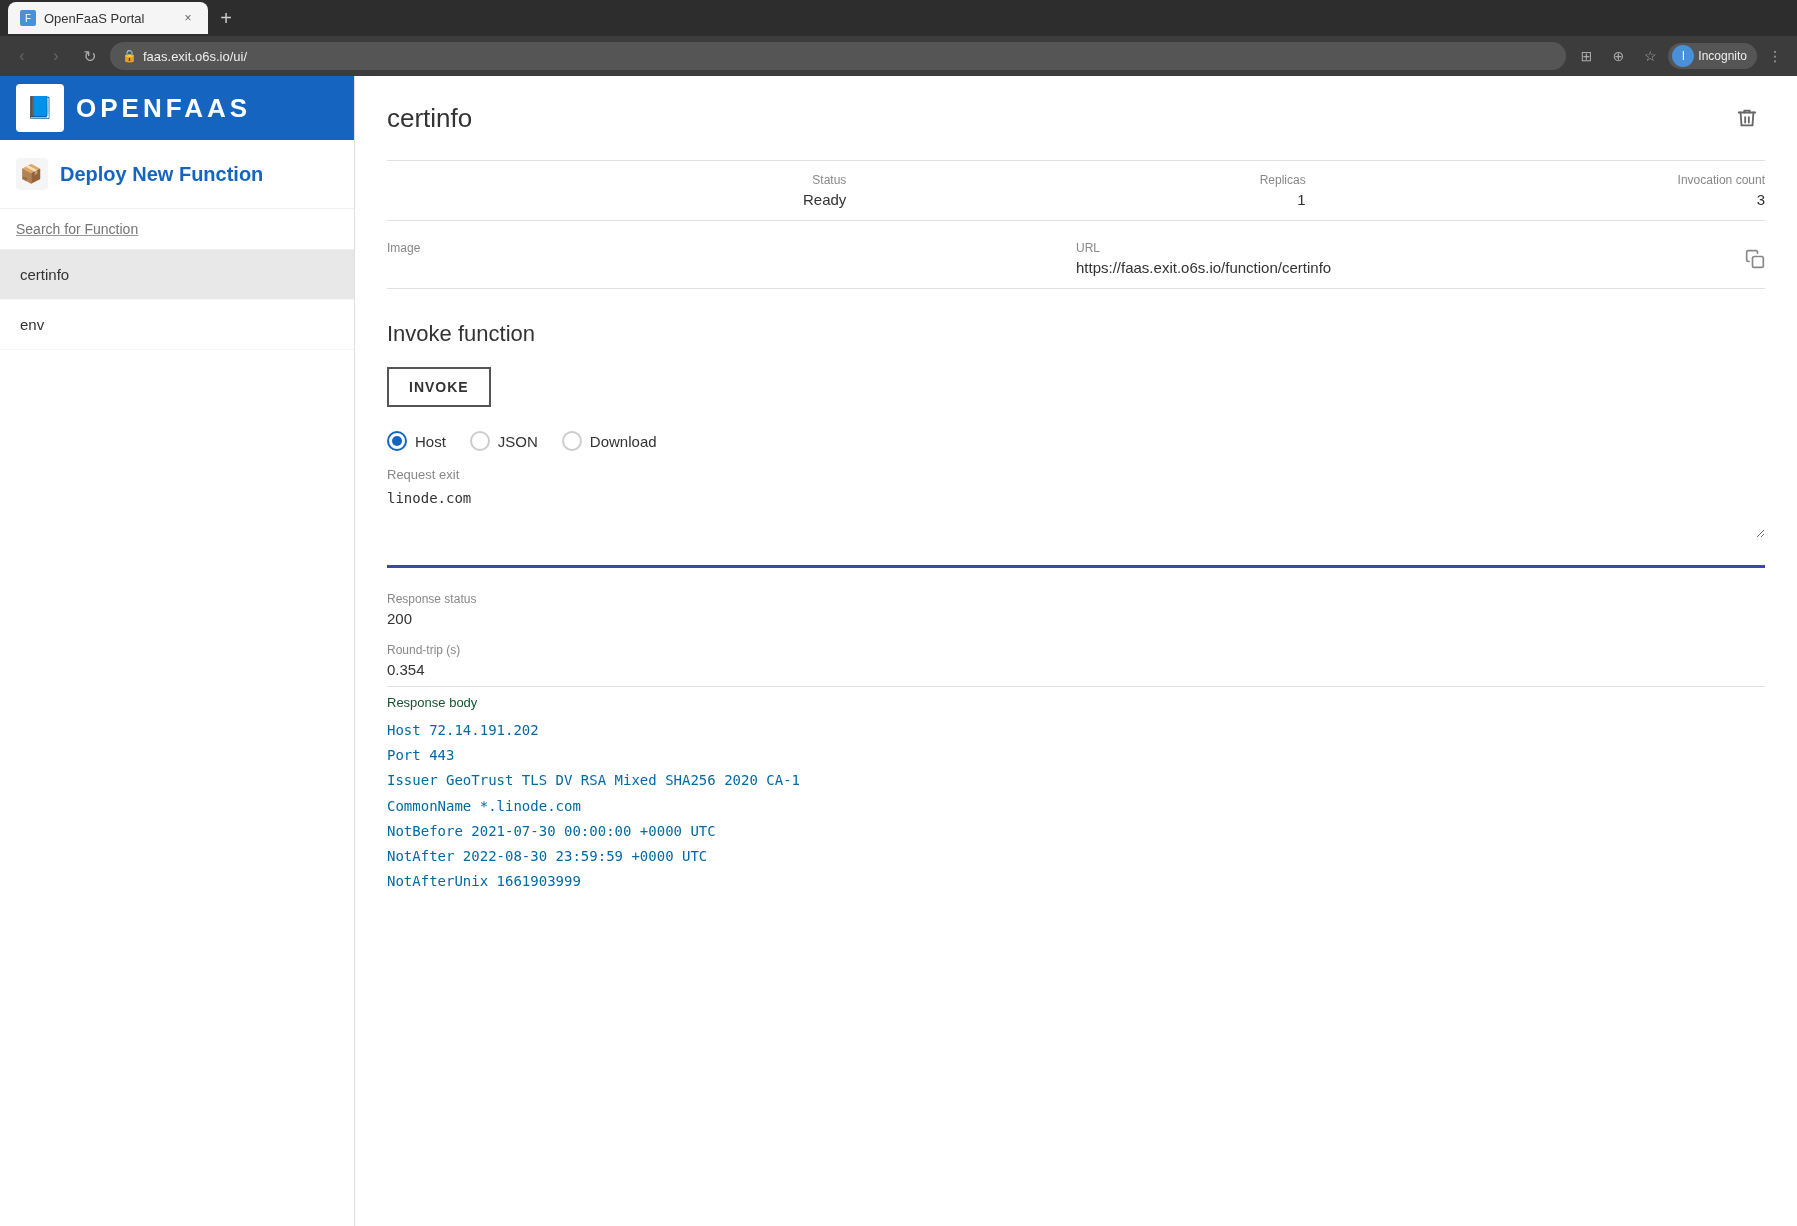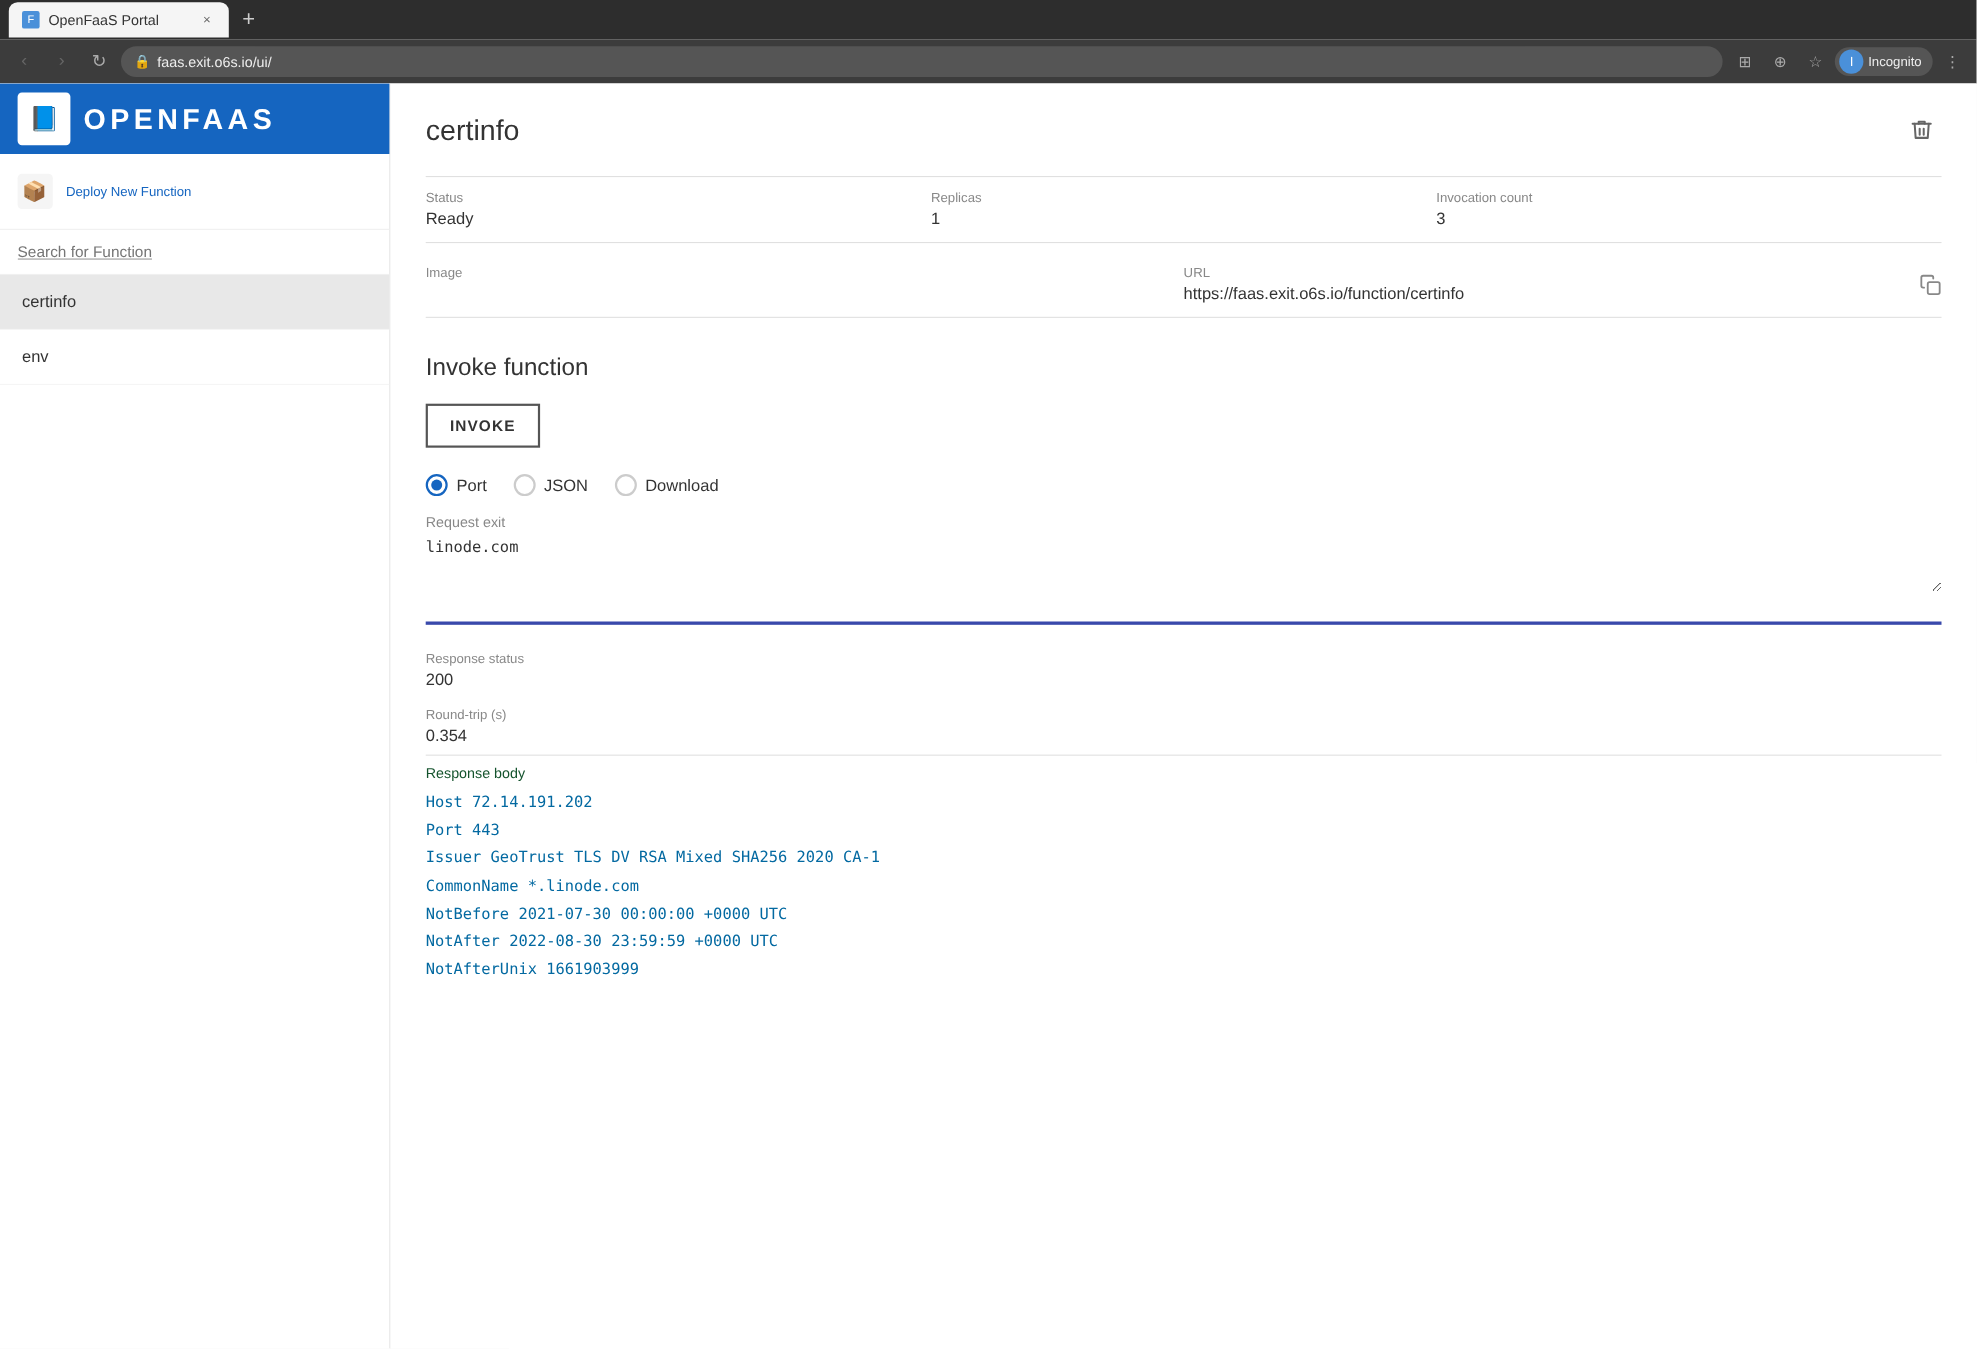--- a/index.html
+++ b/index.html
@@ -142,22 +142,22 @@
     }
     .deploy-icon {
       width: 32px; height: 32px;
       background: #f5f5f5;
       border-radius: 4px;
       display: flex; align-items: center; justify-content: center;
       font-size: 18px;
     }
     .deploy-label {
       color: #1565c0;
-      font-size: 12px;
-      font-weight: 400;
+      font-size: 20px;
+      font-weight: 700;
     }
     .sidebar-search {
       padding: 12px 16px;
       border-bottom: 1px solid #f0f0f0;
     }
     .sidebar-search input {
       width: 100%;
       border: none;
       outline: none;
       font-size: 14px;
@@ -207,20 +207,21 @@
     .info-grid {
       display: grid;
       grid-template-columns: 1fr 1fr 1fr;
       border-top: 1px solid #e0e0e0;
       border-bottom: 1px solid #e0e0e0;
       margin-bottom: 8px;
     }
     .info-cell {
       padding: 12px 0;
       border-right: none;
+      text-align: right;
     }
     .info-label {
       font-size: 12px;
       color: #888;
       margin-bottom: 4px;
     }
     .info-value {
       font-size: 15px;
       color: #333;
     }
@@ -469,21 +470,21 @@
     <h2 class="section-title">Invoke function</h2>
 
     <button class="invoke-btn">INVOKE</button>
 
     
     <div class="radio-group">
       <div class="radio-option">
         <div class="radio-circle selected">
           <div class="radio-dot"></div>
         </div>
-        <span class="radio-label">Port</span>
+        <span class="radio-label">Host</span>
       </div>
       <div class="radio-option">
         <div class="radio-circle"></div>
         <span class="radio-label">JSON</span>
       </div>
       <div class="radio-option">
         <div class="radio-circle"></div>
         <span class="radio-label">Download</span>
       </div>
     </div>

